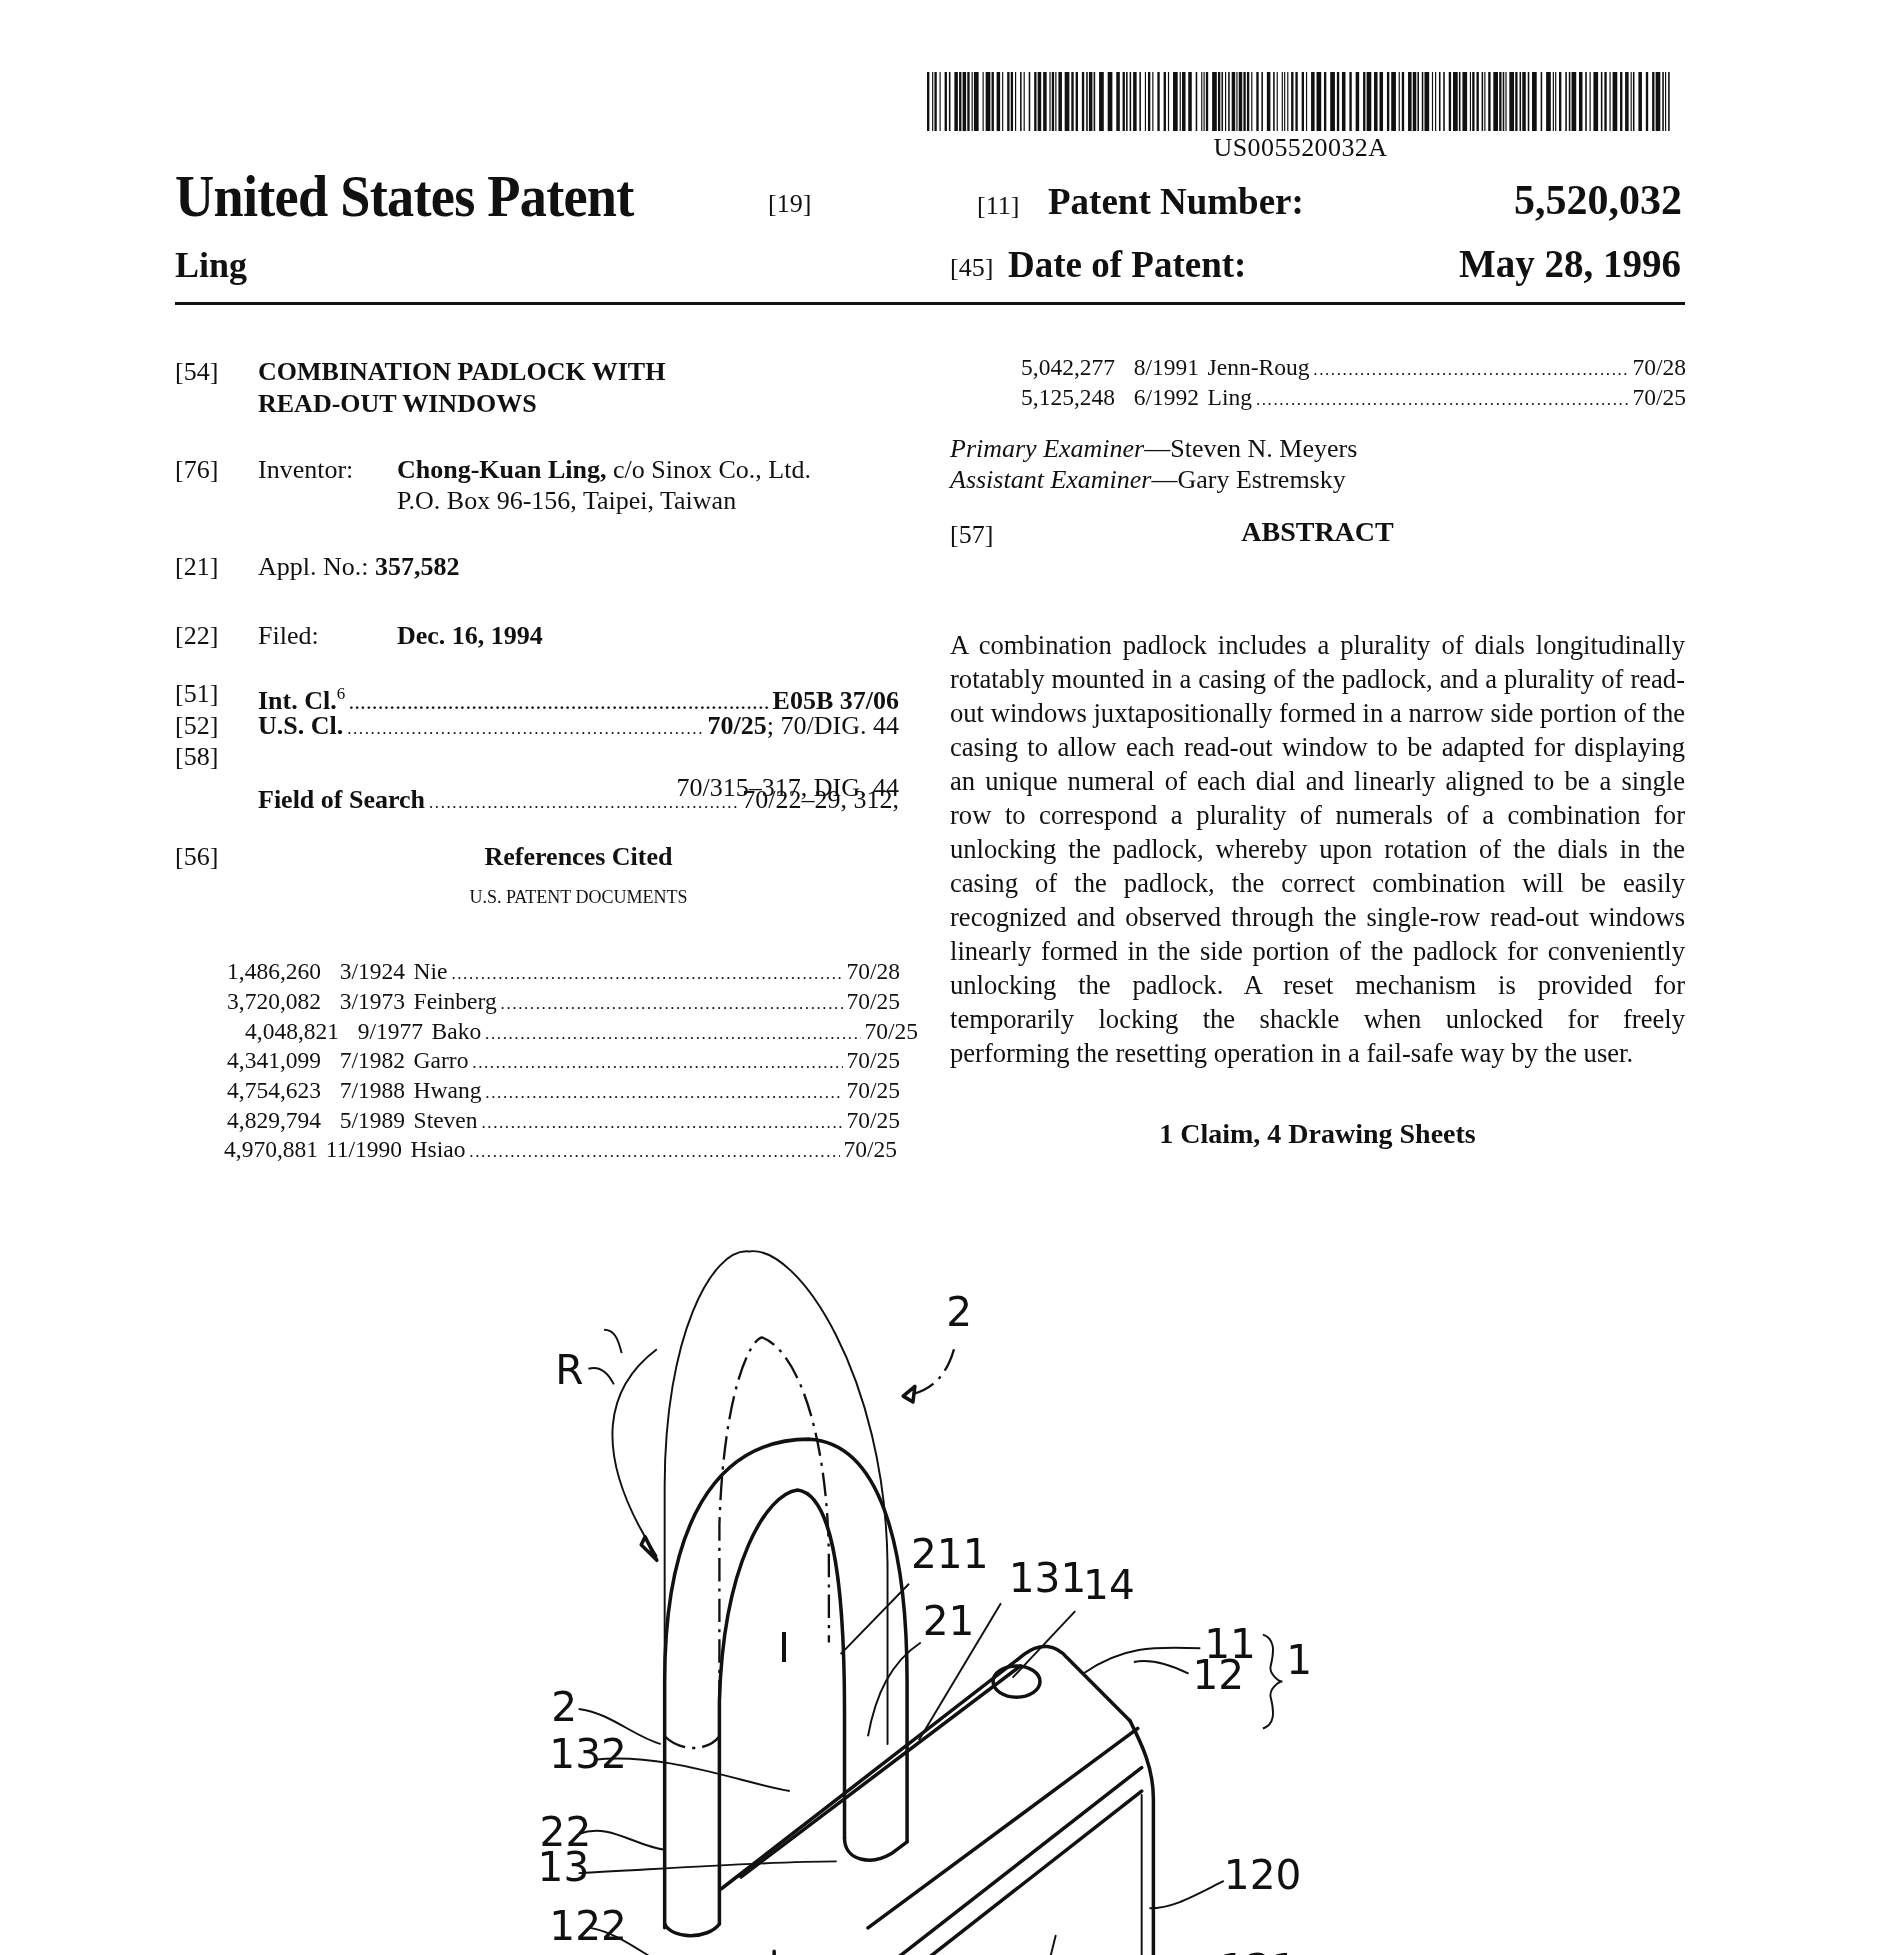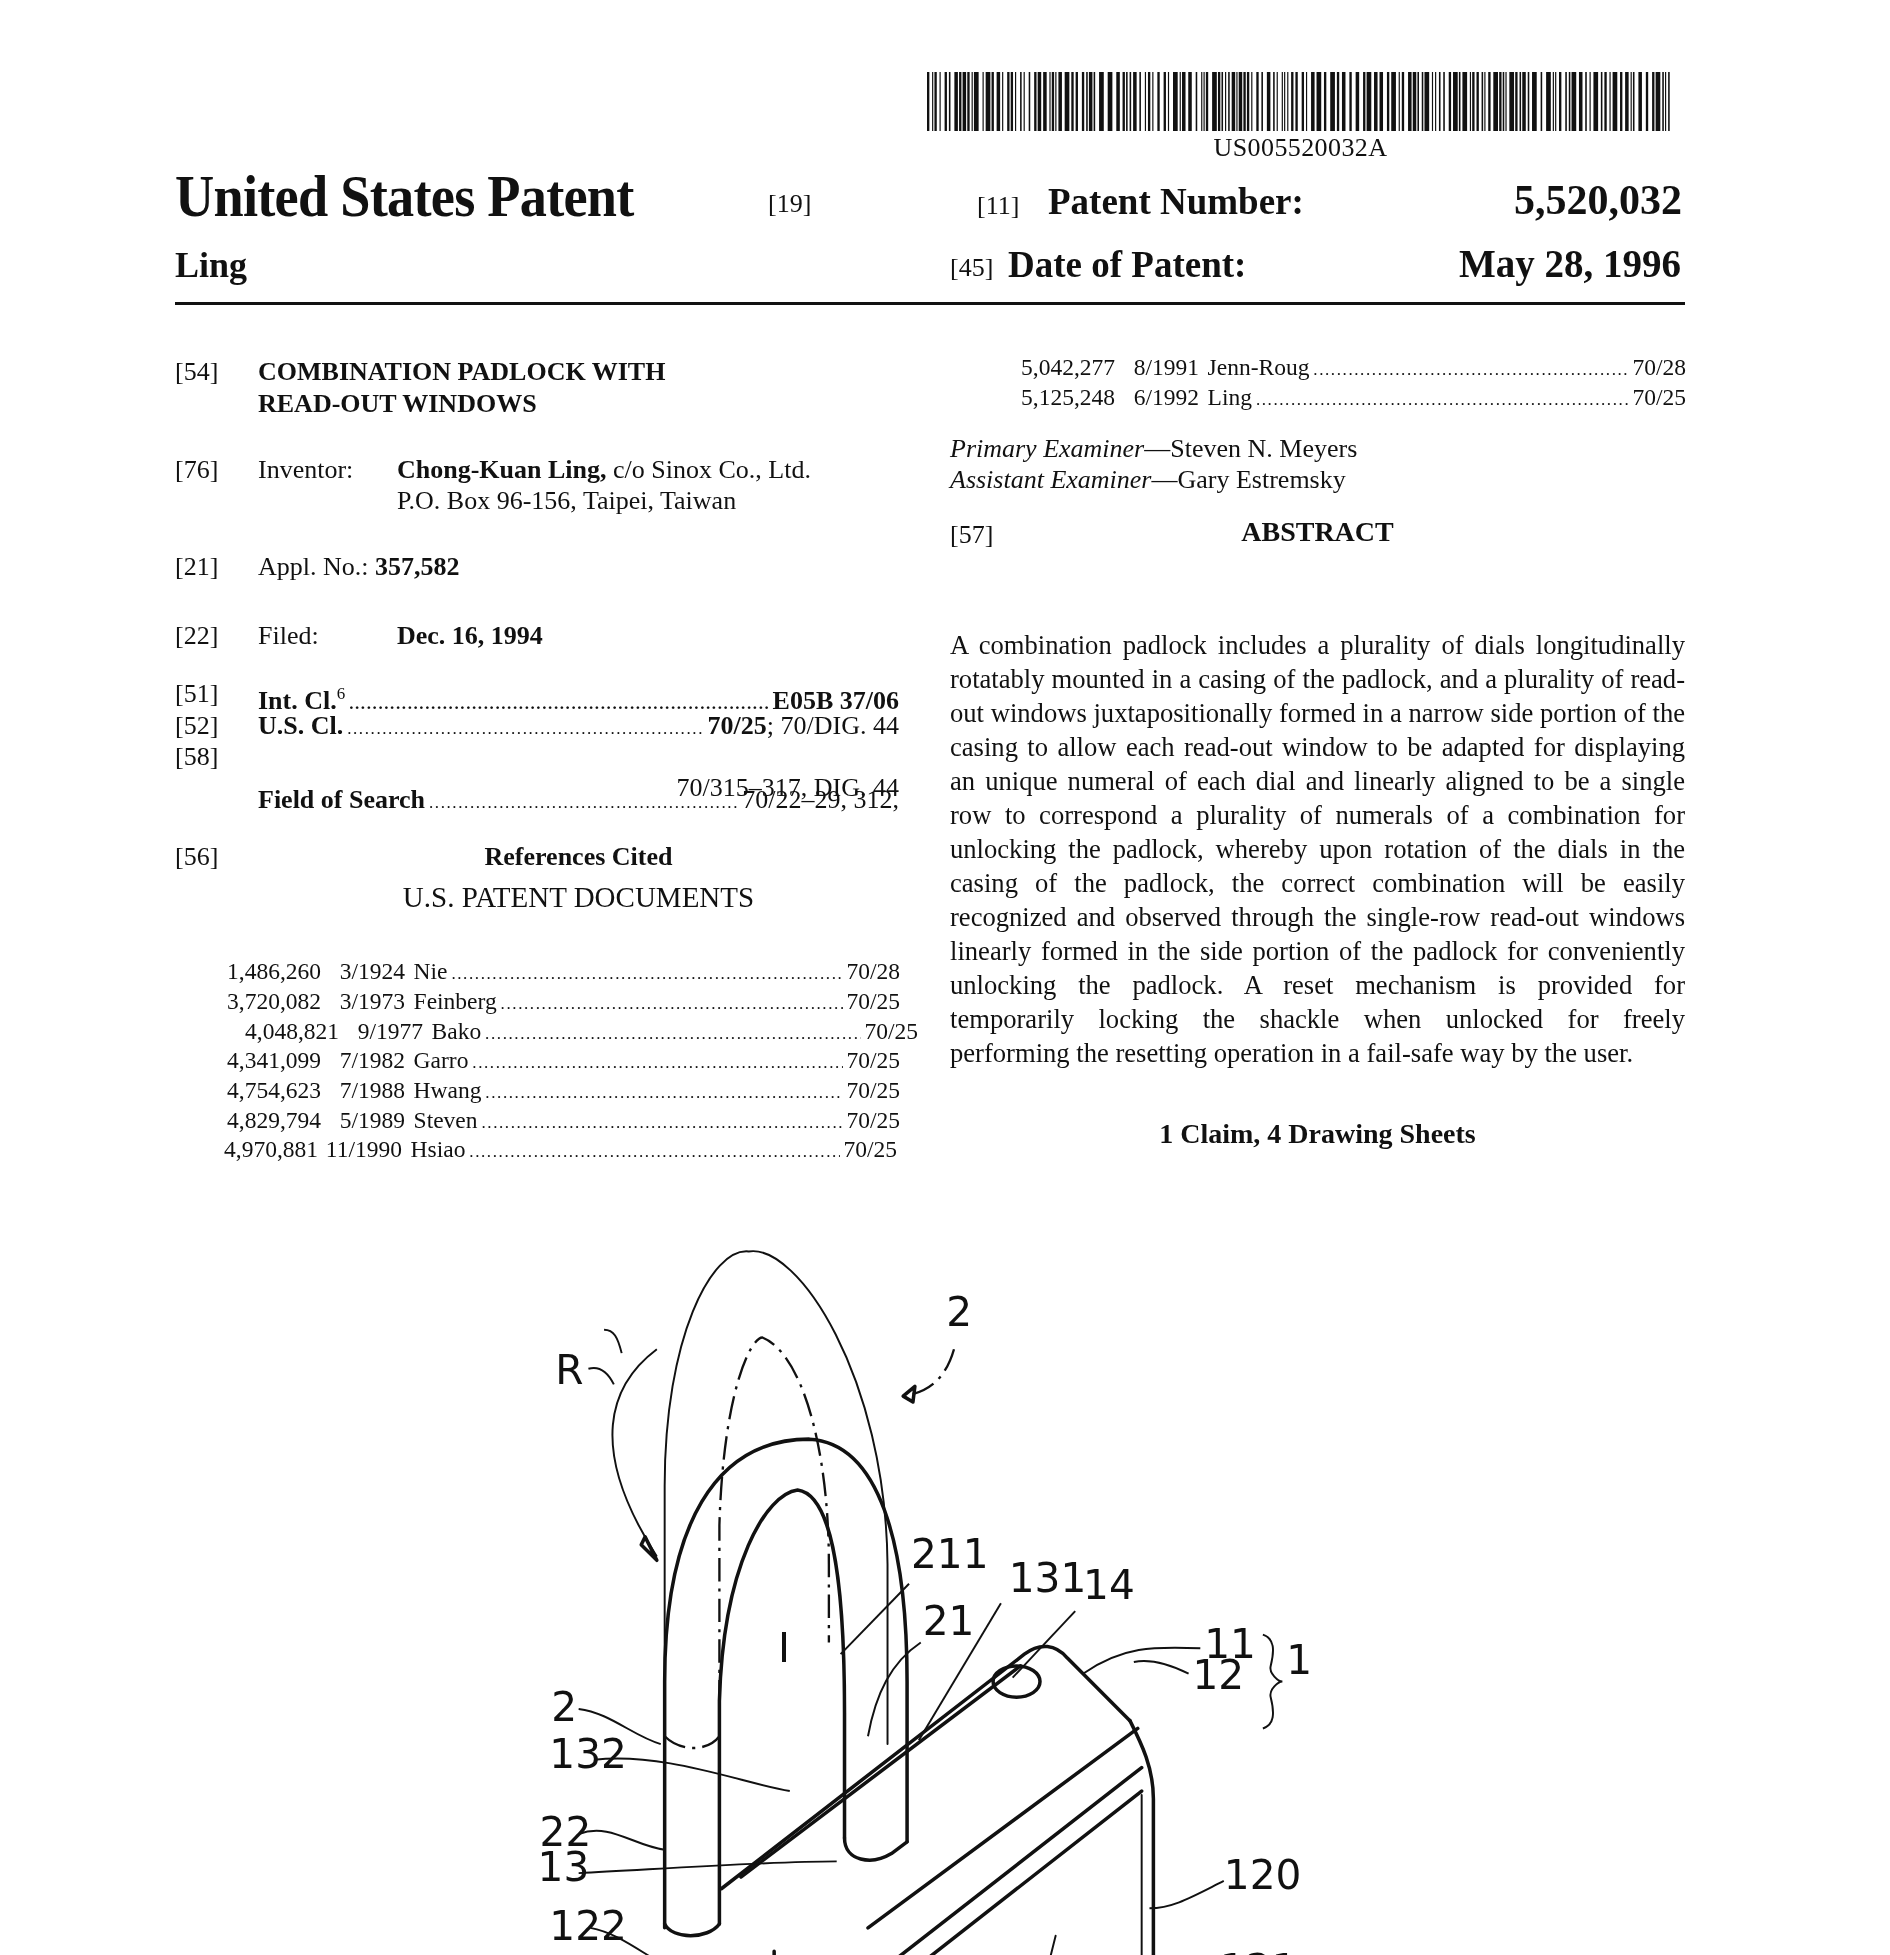--- a/index.html
+++ b/index.html
@@ -270,21 +270,21 @@
   <span class="code abs" style="top:741px">[58]</span>
   <div class="field dotrow" style="top:741px; width:641px;margin-top:43px;">
     <span class="bold">Field of Search</span>
     <span class="dots"></span>
     <span>70/22–29, 312,</span>
   </div>
   <div class="abs" style="left:258px; top:772px; width:641px; text-align:right; font-size:26px;">70/315–317, DIG. 44</div>
 
   <span class="code abs" style="top:841px">[56]</span>
   <div class="abs bold" style="left:258px; top:841px; width:641px; text-align:center; font-size:26px;">References Cited</div>
-  <div class="abs" style="left:258px; top:882px; width:641px; text-align:center; font-size:29px;">U.S. PATENT DOCUMENTS</div>
+  <div class="abs" style="left:258px; top:882px; width:641px; text-align:center; font-size:18px;">U.S. PATENT DOCUMENTS</div>
 
   <div id="ref-list">
       <div class="ref-row" style="left: 227px; top: 956px; width: 673px;">
         <span class="ref-num">1,486,260</span>
         <span class="ref-date">3/1924</span>
         <span class="ref-name">Nie</span>
         <span class="dots"></span>
         <span class="ref-class">70/28</span>
       </div>
       <div class="ref-row" style="left: 227px; top: 986px; width: 673px;">

